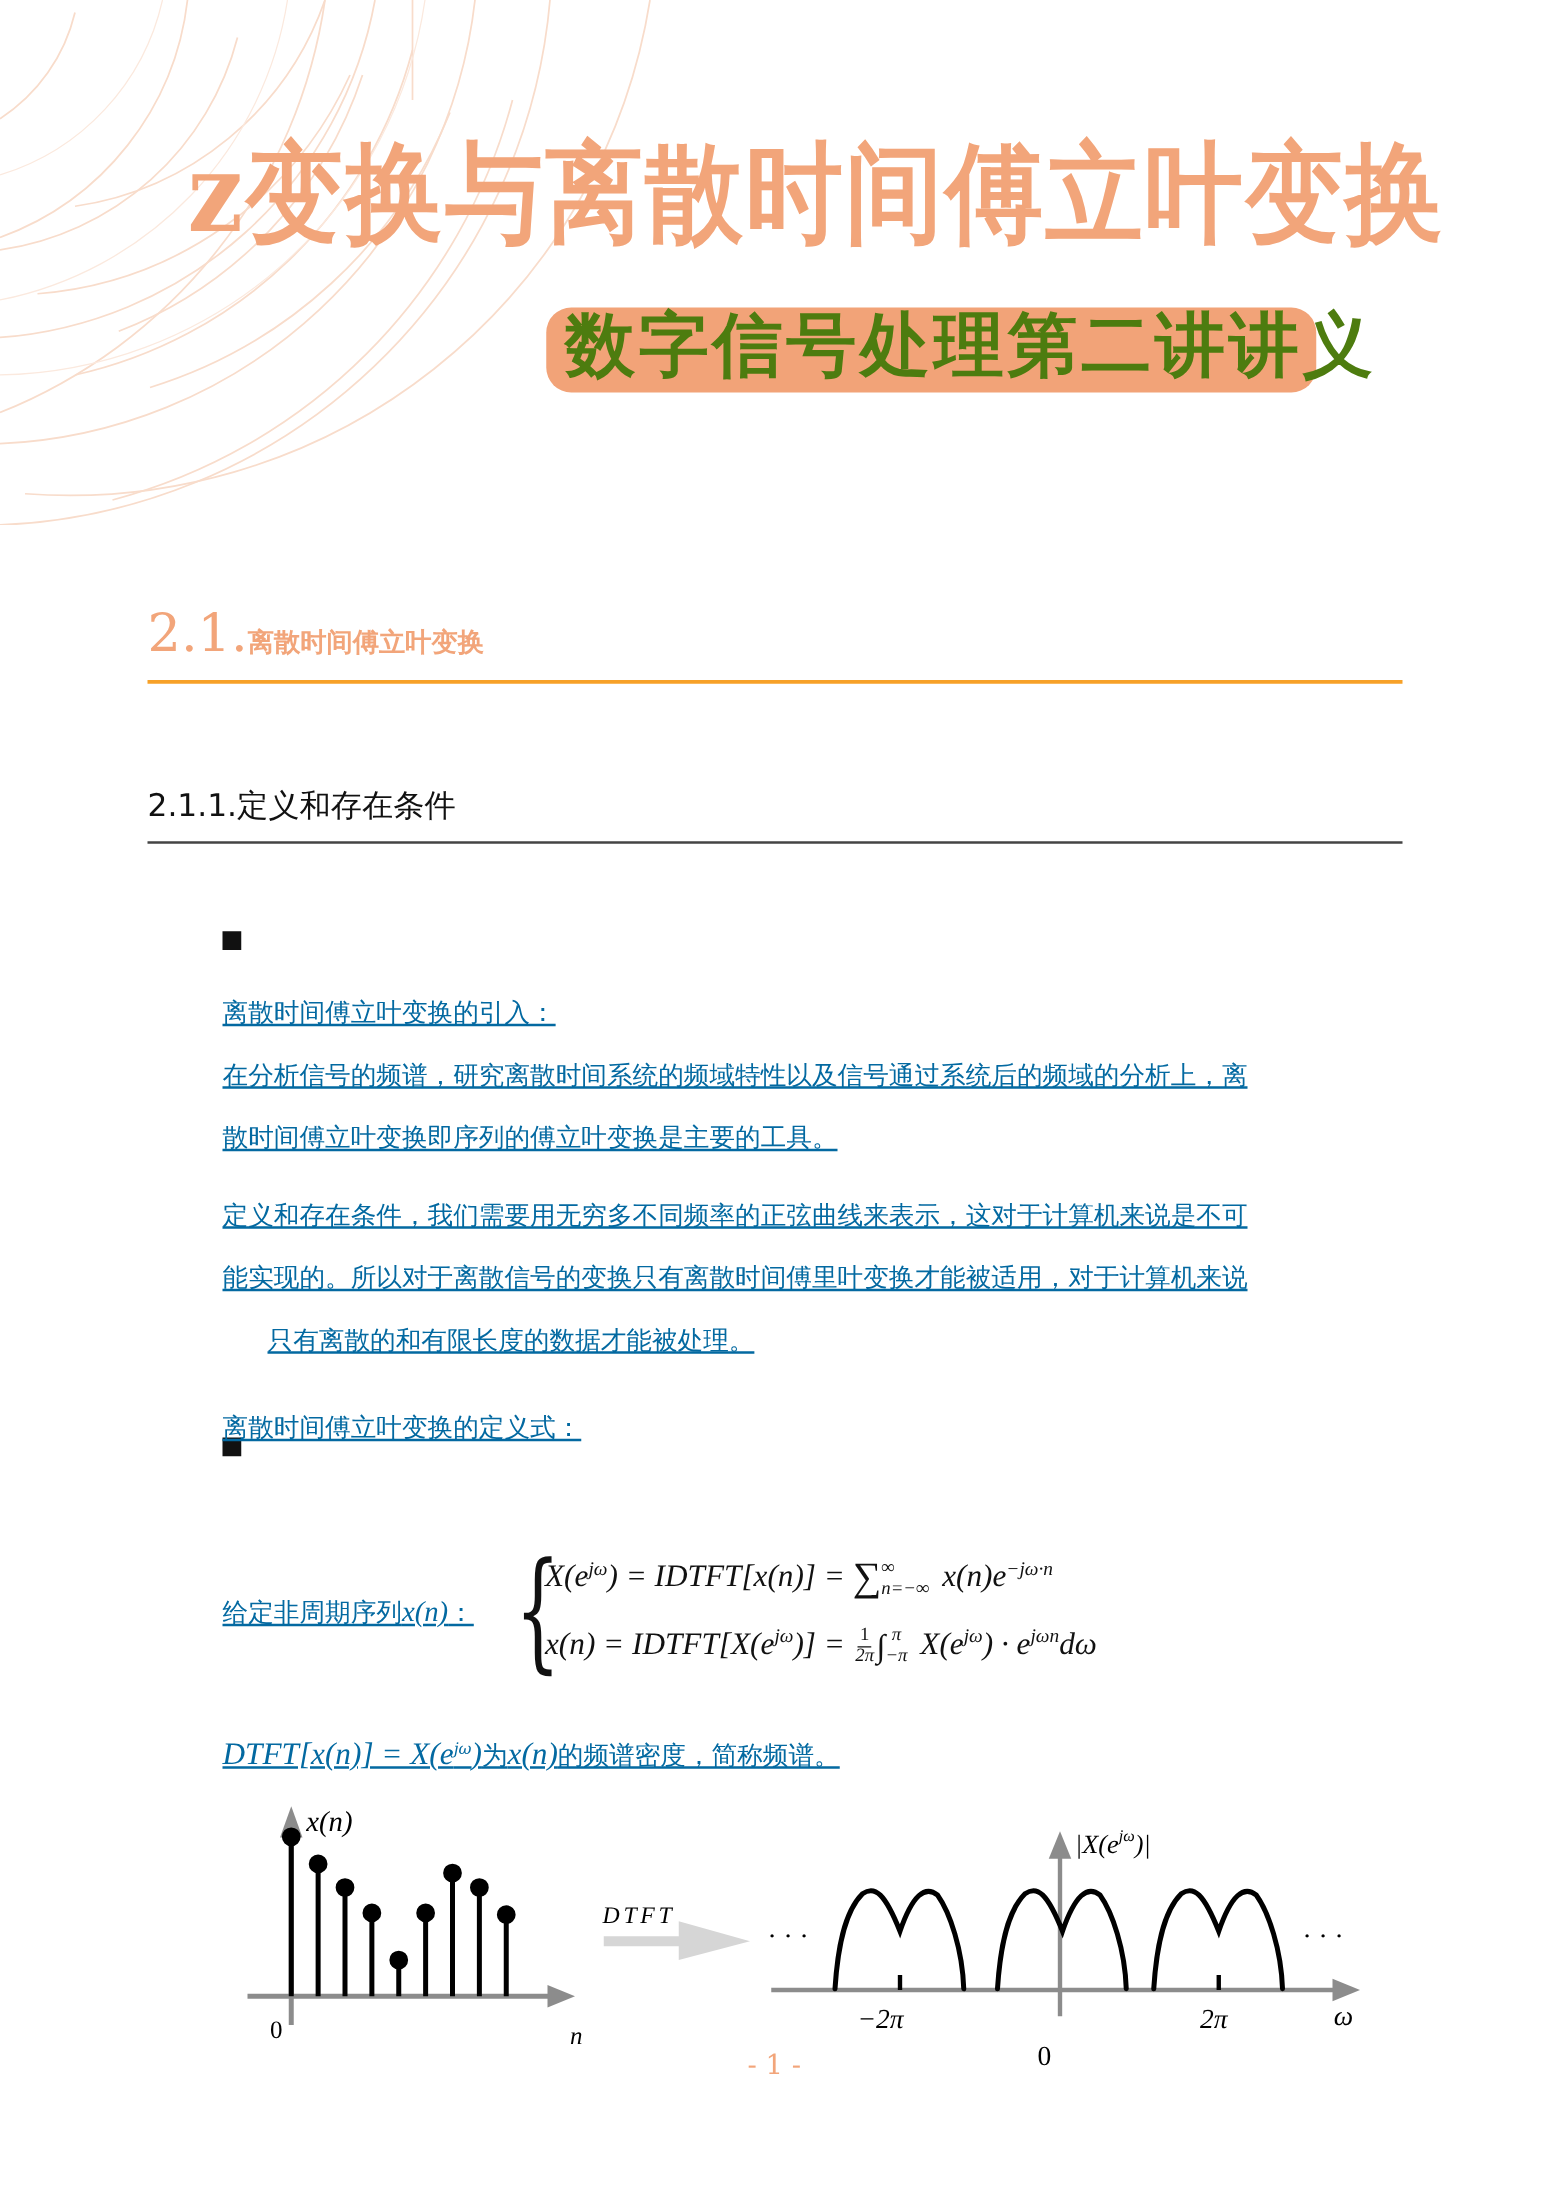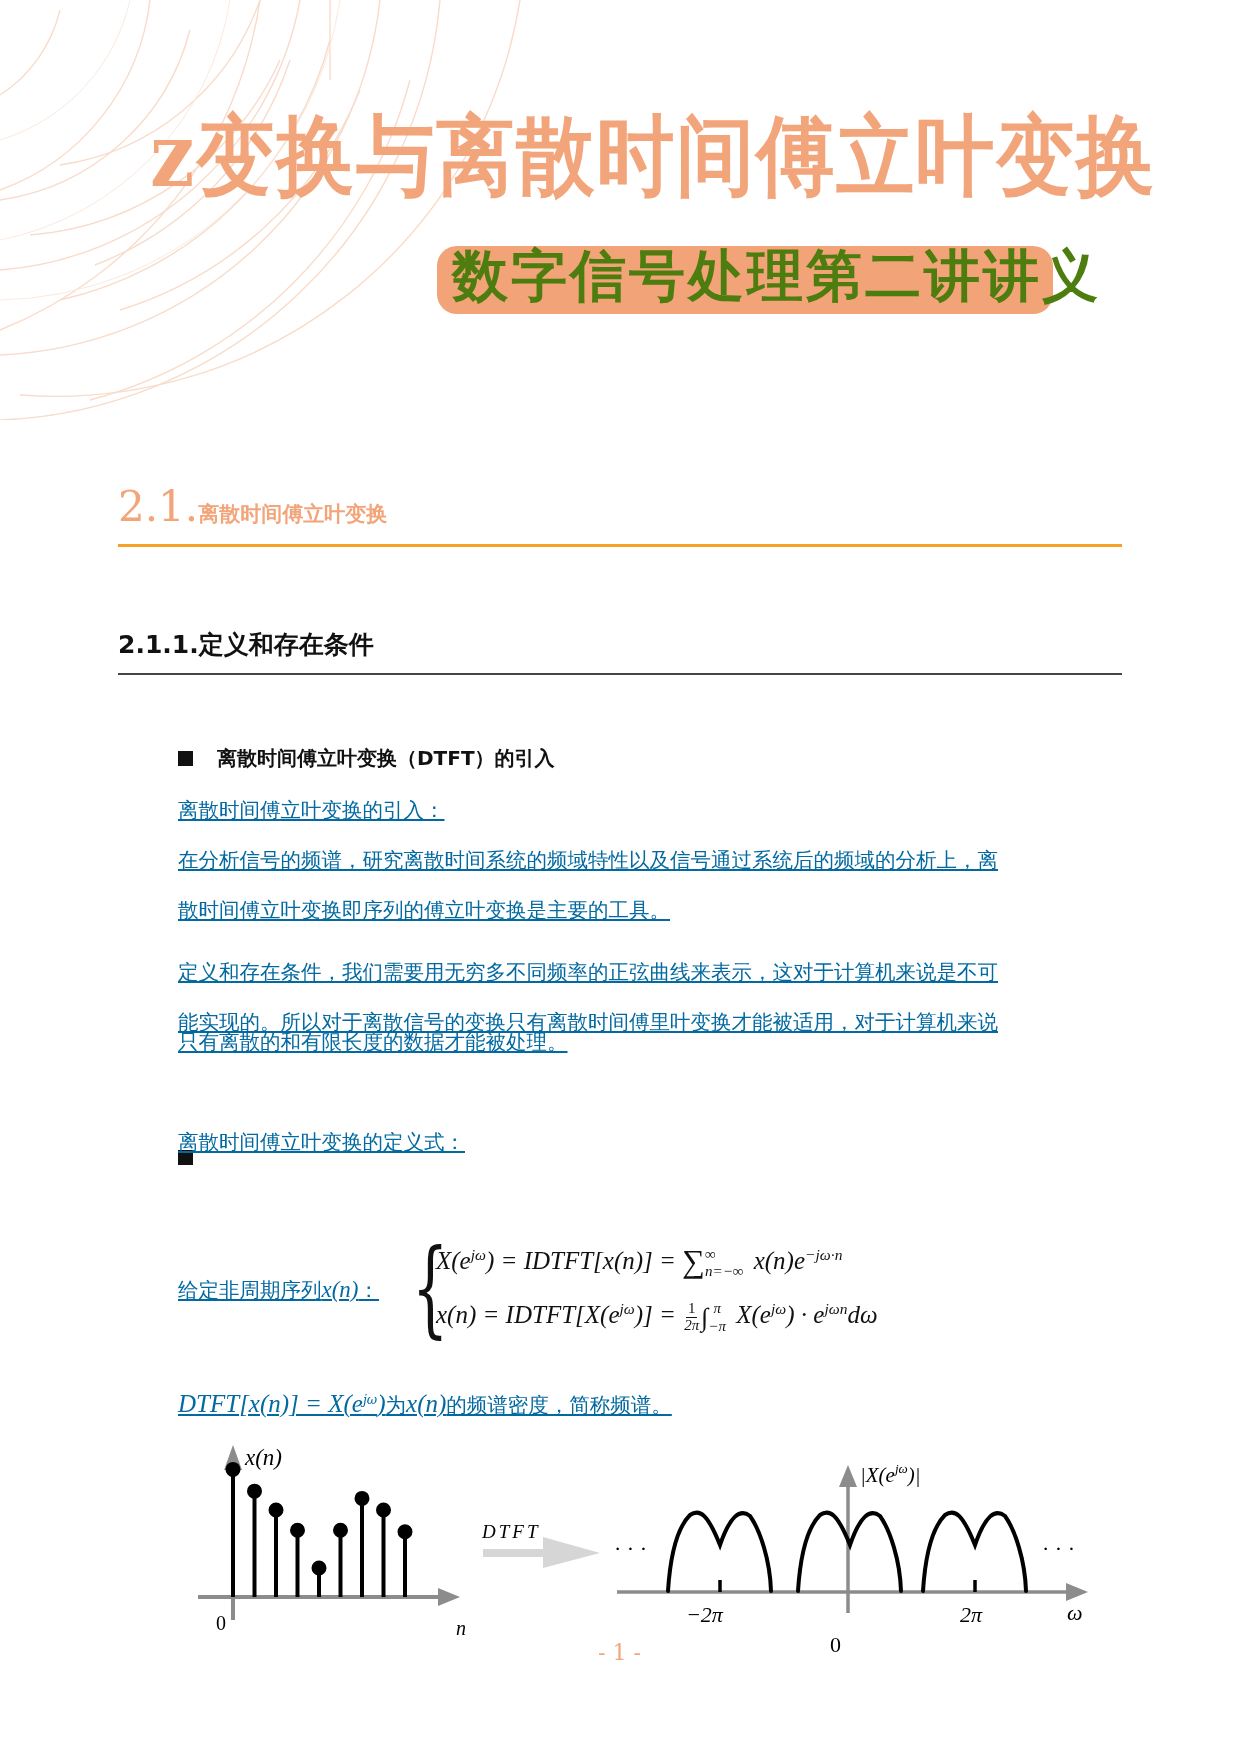--- a/index.html
+++ b/index.html
@@ -13,21 +13,21 @@
   .subtitle-badge { left: 437px; top: 246px; width: 616px; height: 68px; background: #f2a378;
                 border-radius: 20px; }
   .subtitle-text { left: 452px; top: 248px; font-family: Liberation Mono, monospace;
                 font-size: 56px; font-weight: bold; color: #4d7c0f; letter-spacing: 3px; white-space: nowrap;
                 line-height: 1.15; }
   .h1 { left: 118px; top: 486px; font-family: "DejaVu Serif", "Liberation Serif", serif;
         color: #f2a57a; white-space: nowrap; line-height: 1; }
   .h1 .num { font-size: 42px; }
   .h1 .txt { font-size: 21px; font-weight: bold; }
   .orange-rule { left: 118px; top: 544px; width: 1004px; height: 3px; background: #f7a128; }
-  .h2 { left: 118px; top: 628px; font-size: 25px; font-weight: bold; color: #111; white-space: nowrap; }
+  .h2 { left: 118px; top: 628px; font-size: 25px; font-weight: normal; color: #111; white-space: nowrap; }
   .gray-rule { left: 118px; top: 673px; width: 1004px; height: 2px; background: #444; }
   .bullet-head { left: 178px; font-size: 20px; font-weight: bold; white-space: nowrap; display: flex; align-items: center; }
   .bullet-sq { width: 15px; height: 15px; background: #111; margin-right: 24px; }
   .para { left: 178px; font-size: 20.5px; white-space: nowrap; color: #0369a1; text-decoration: underline; }
   .math { font-family: "DejaVu Serif", "Liberation Serif", serif; font-style: italic; }
   sup, sub { font-size: 0.62em; }
   .brace { left: 412px; top: 1236px; font-family: "DejaVu Serif", "Liberation Serif", serif;
            font-size: 104px; line-height: 1; transform: scaleX(0.55); transform-origin: left top; }
   .eq { font-family: "Liberation Serif", "DejaVu Serif", serif; font-style: italic; font-size: 25px; white-space: nowrap; }
   .frac { display: inline-flex; flex-direction: column; align-items: center; vertical-align: middle;
@@ -74,28 +74,27 @@
 <div class="abs h1">
   <span class="num">2.1.</span><span class="txt">离散时间傅立叶变换</span>
 </div>
 <div class="abs orange-rule"></div>
 
 <div class="abs h2">2.1.1.定义和存在条件</div>
 <div class="abs gray-rule"></div>
 
 <div class="abs bullet-head" style="top:745px;">
   <span class="bullet-sq"></span>
-  <span>离散时间傅立叶变换（DTFT）的引入</span>
 </div>
 <div class="abs para" style="top:796px;">离散时间傅立叶变换的引入：</div>
 <div class="abs para" style="top:846px;">在分析信号的频谱，研究离散时间系统的频域特性以及信号通过系统后的频域的分析上，离</div>
 <div class="abs para" style="top:896px;">散时间傅立叶变换即序列的傅立叶变换是主要的工具。</div>
 <div class="abs para" style="top:958px;">定义和存在条件，我们需要用无穷多不同频率的正弦曲线来表示，这对于计算机来说是不可</div>
 <div class="abs para" style="top:1008px;">能实现的。所以对于离散信号的变换只有离散时间傅里叶变换才能被适用，对于计算机来说</div>
-<div class="abs para" style="top:1028px;">只有离散的和有限长度的数据才能被处理。</div>
+<div class="abs para" style="top:1058px;margin-left:36px;">只有离散的和有限长度的数据才能被处理。</div>
 
 <div class="abs bullet-head" style="top:1150px;">
   <span class="bullet-sq"></span>
 </div>
 <div class="abs para" style="top:1128px;">离散时间傅立叶变换的定义式：</div>
 
 <div class="abs para" style="top:1276px;">
   <span>给定非周期序列</span><span class="math eq" style="font-size:23px;">x(n)</span><span>：</span>
 </div>
 

